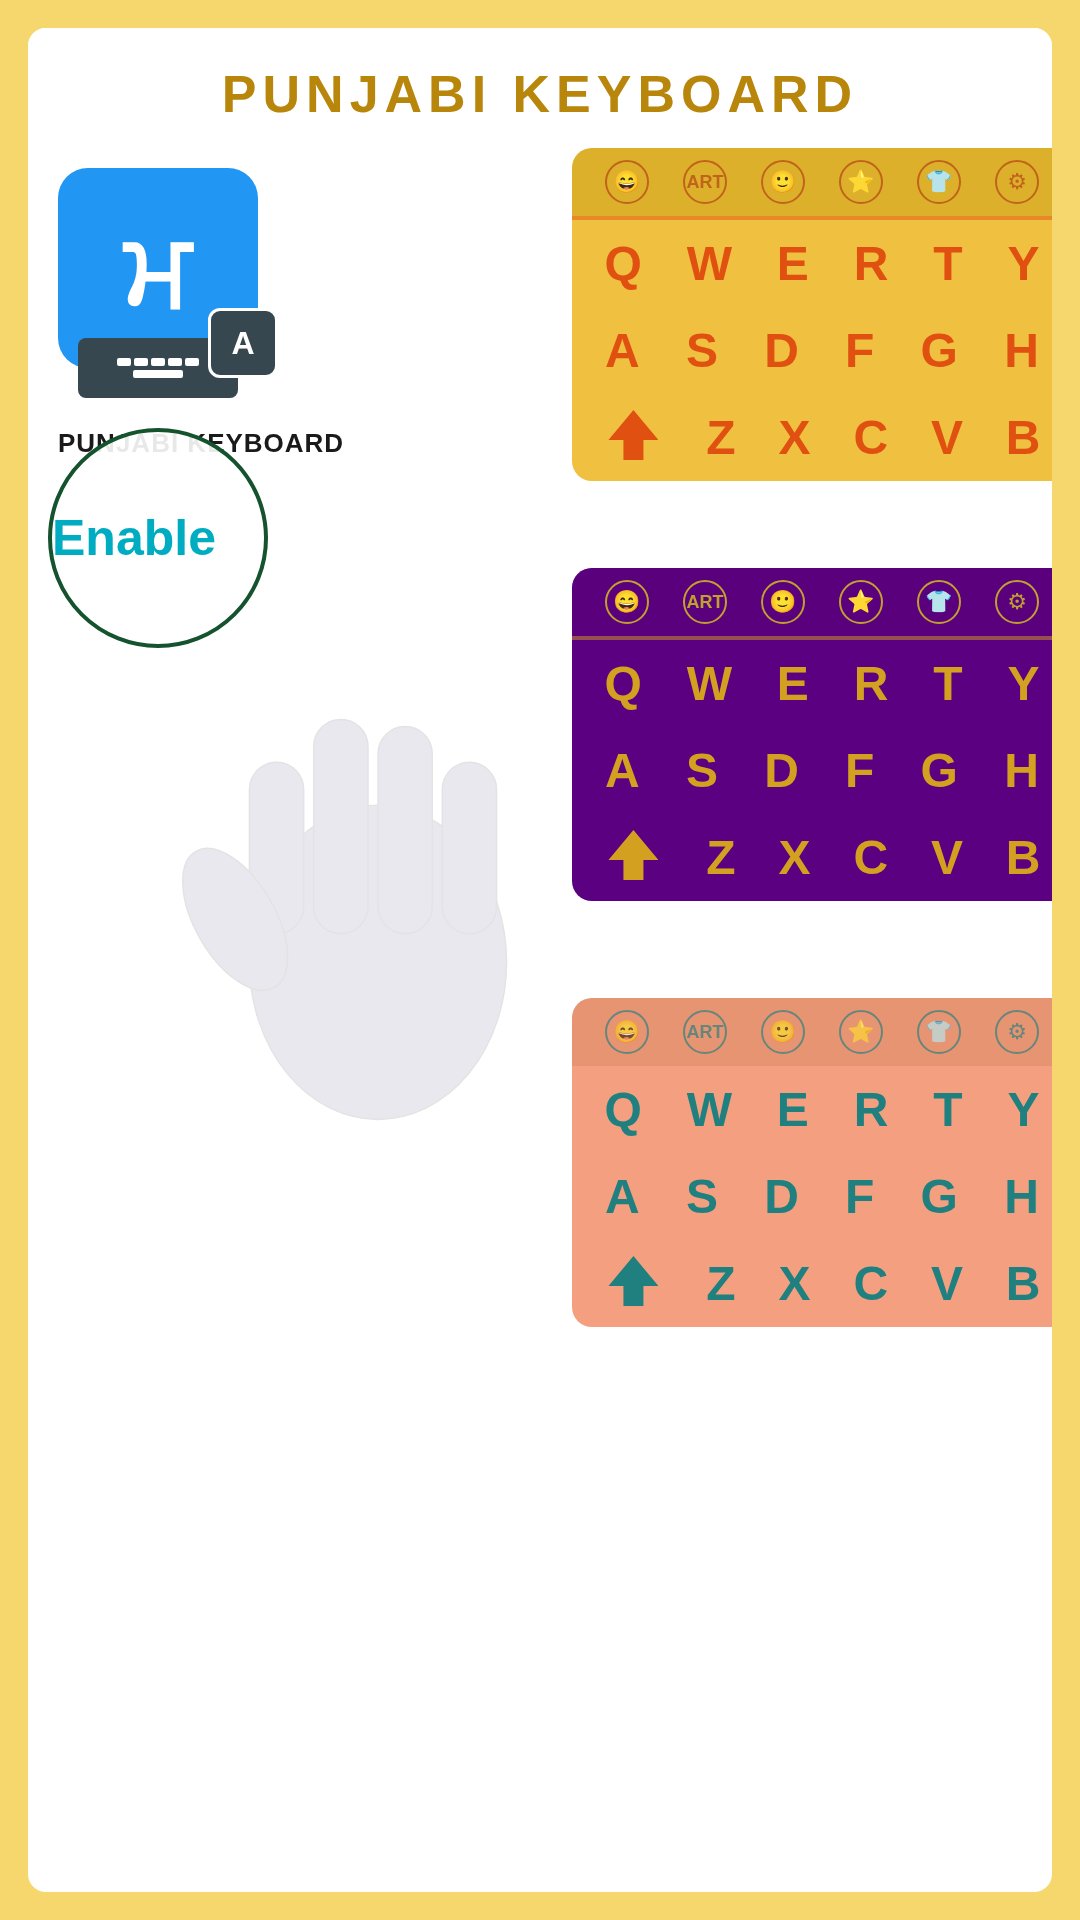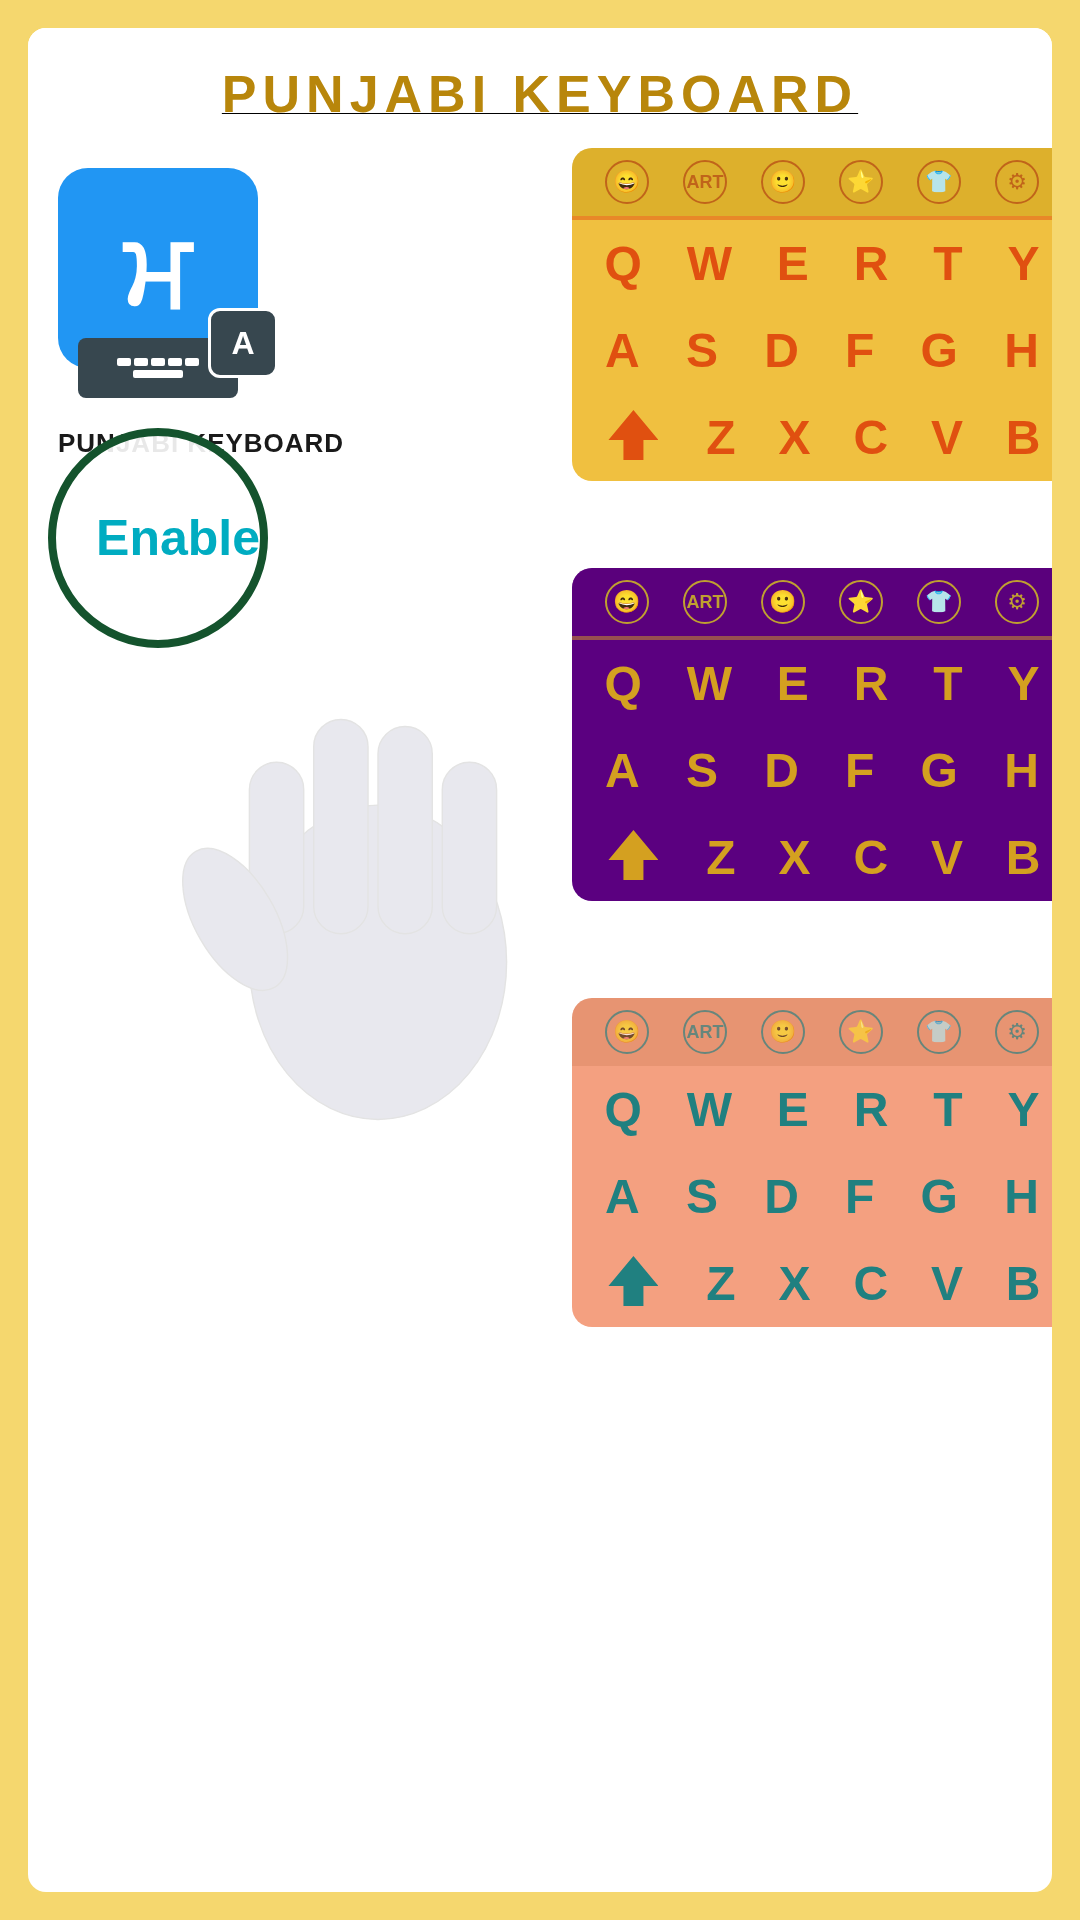--- a/index.html
+++ b/index.html
@@ -13,21 +13,20 @@
     }
 
     .outer-container {
       margin: 28px;
       background: white;
       border-radius: 18px;
       width: calc(1080px - 56px);
       height: calc(1920px - 56px);
       overflow: hidden;
       position: relative;
-      text-decoration: underline;
     }
 
     
     .title-bar {
       background: white;
       text-align: center;
       padding: 36px 20px 24px;
     }
 
     .title-text {
@@ -245,25 +244,25 @@
       position: absolute;
       left: 20px;
       top: 280px;
       z-index: 20;
     }
 
     .circle-button {
       width: 220px;
       height: 220px;
       border-radius: 50%;
-      border: 8px solid #14532d;
+      border: 4px solid #14532d;
       background: rgba(255,255,255,0.9);
       display: flex;
       align-items: center;
-      justify-content: flex-end;
+      justify-content: flex-start;
       margin-bottom: 60px;
       cursor: pointer;
     }
 
     .circle-button-text {
       font-size: 50px;
       font-weight: bold;
       color: #00ACC1;
     }
 

